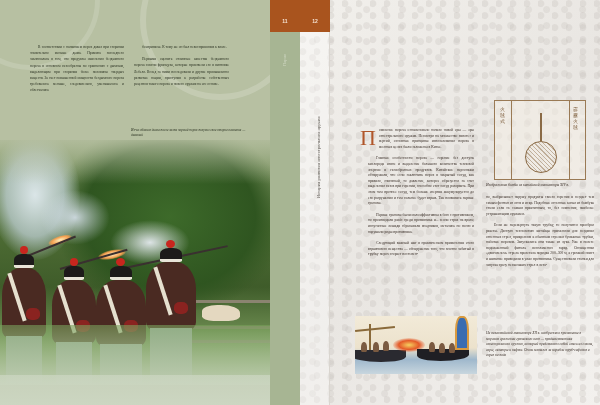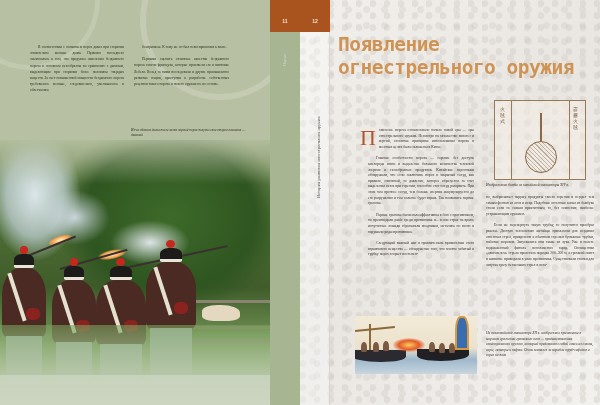--- a/index.html
+++ b/index.html
@@ -235,21 +235,20 @@
   </div>
   <div class="running-head rh-left">Порох</div>
 
   <div class="right-page"></div>
   <div class="right-strip"></div>
   <div class="tab tab-right">
     <span>12</span>
   </div>
   <div class="running-head rh-right">История развития огнестрельного оружия</div>
 
-  <h1 class="title">Появление огнестрельного оружия</h1>
 
   <div class="right-text col-r1" style="top:128px;">
     <p class="first-para">
       <span class="dropcap">П</span><span>оявление пороха ознаменовало начало новой эры — эры огнестрельного оружия. Несмотря на множество гипотез и версий, основные принципы использования пороха в военных целях были заложены в Китае.</span>
     </p>
     <p>Главные особенности пороха — горение без доступа кислорода извне и выделение большого количества тепловой энергии и газообразных продуктов. Китайские персонажи обнаружили, что если заключить порох в закрытый сосуд, как правило, глиняный, то давление, которое образуется за счет выделения газов при горении, способно этот сосуд разорвать. При этом чем прочнее сосуд, тем больше энергии аккумулируется до его разрушения и тем сильнее будет взрыв. Так появились первые гранаты.</p>
     <p>Первые гранаты были малоэффективны в бою с противником, но производили panic среди противника и... сеяли страх на врага; испуганные лошади сбрасывали всадников, метались по полю и нарушали ряды противника.</p>
     <p>Следующий важный шаг в практическом применении этого взрывчатого вещества — обнаружение того, что плотно забитый в трубку порох сгорает постепен-</p>
   </div>
 

